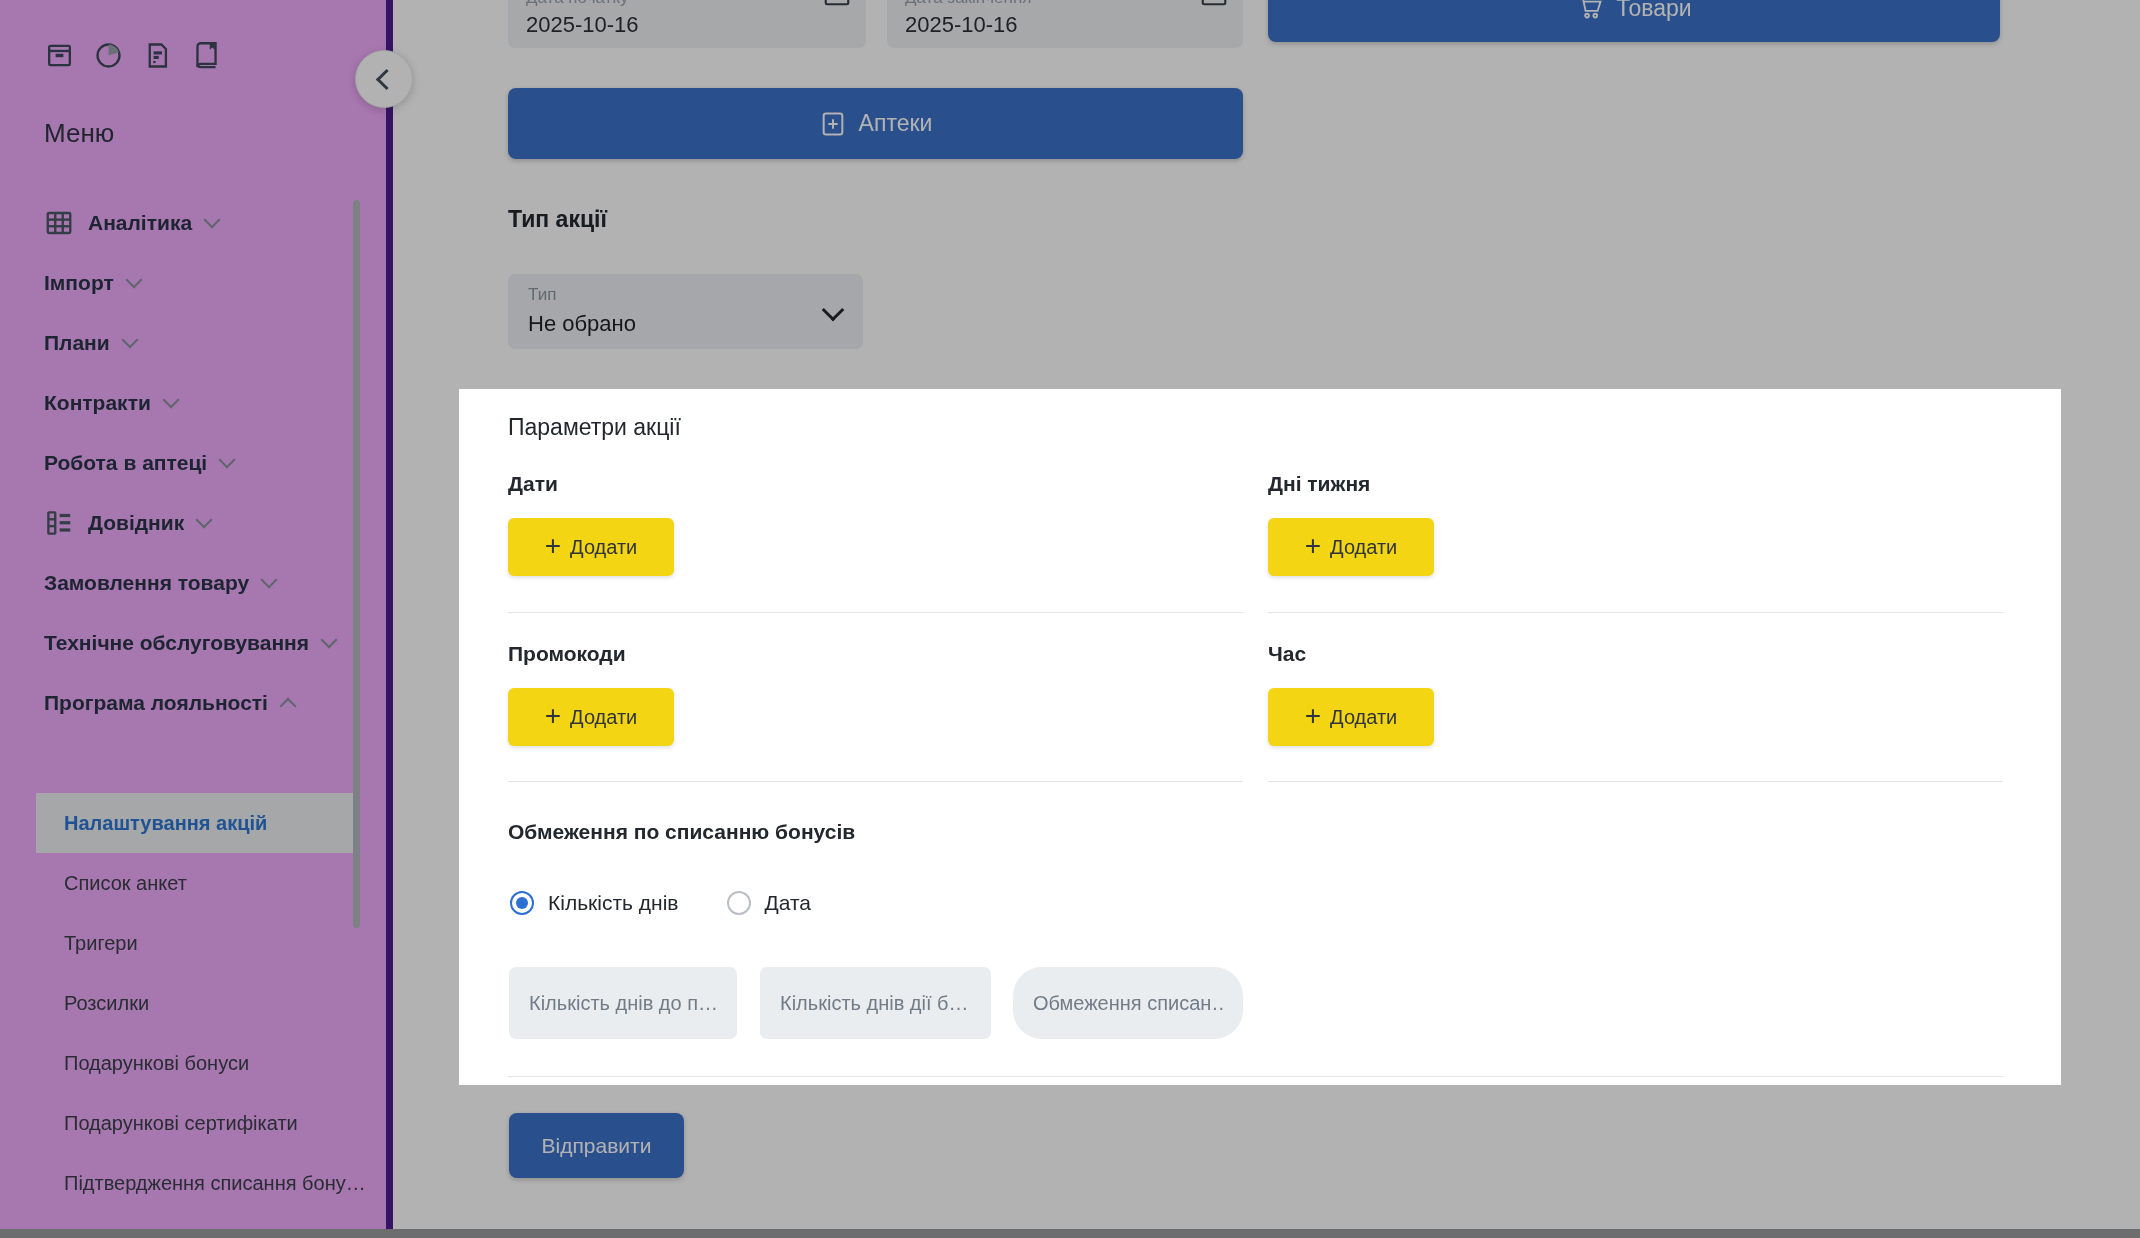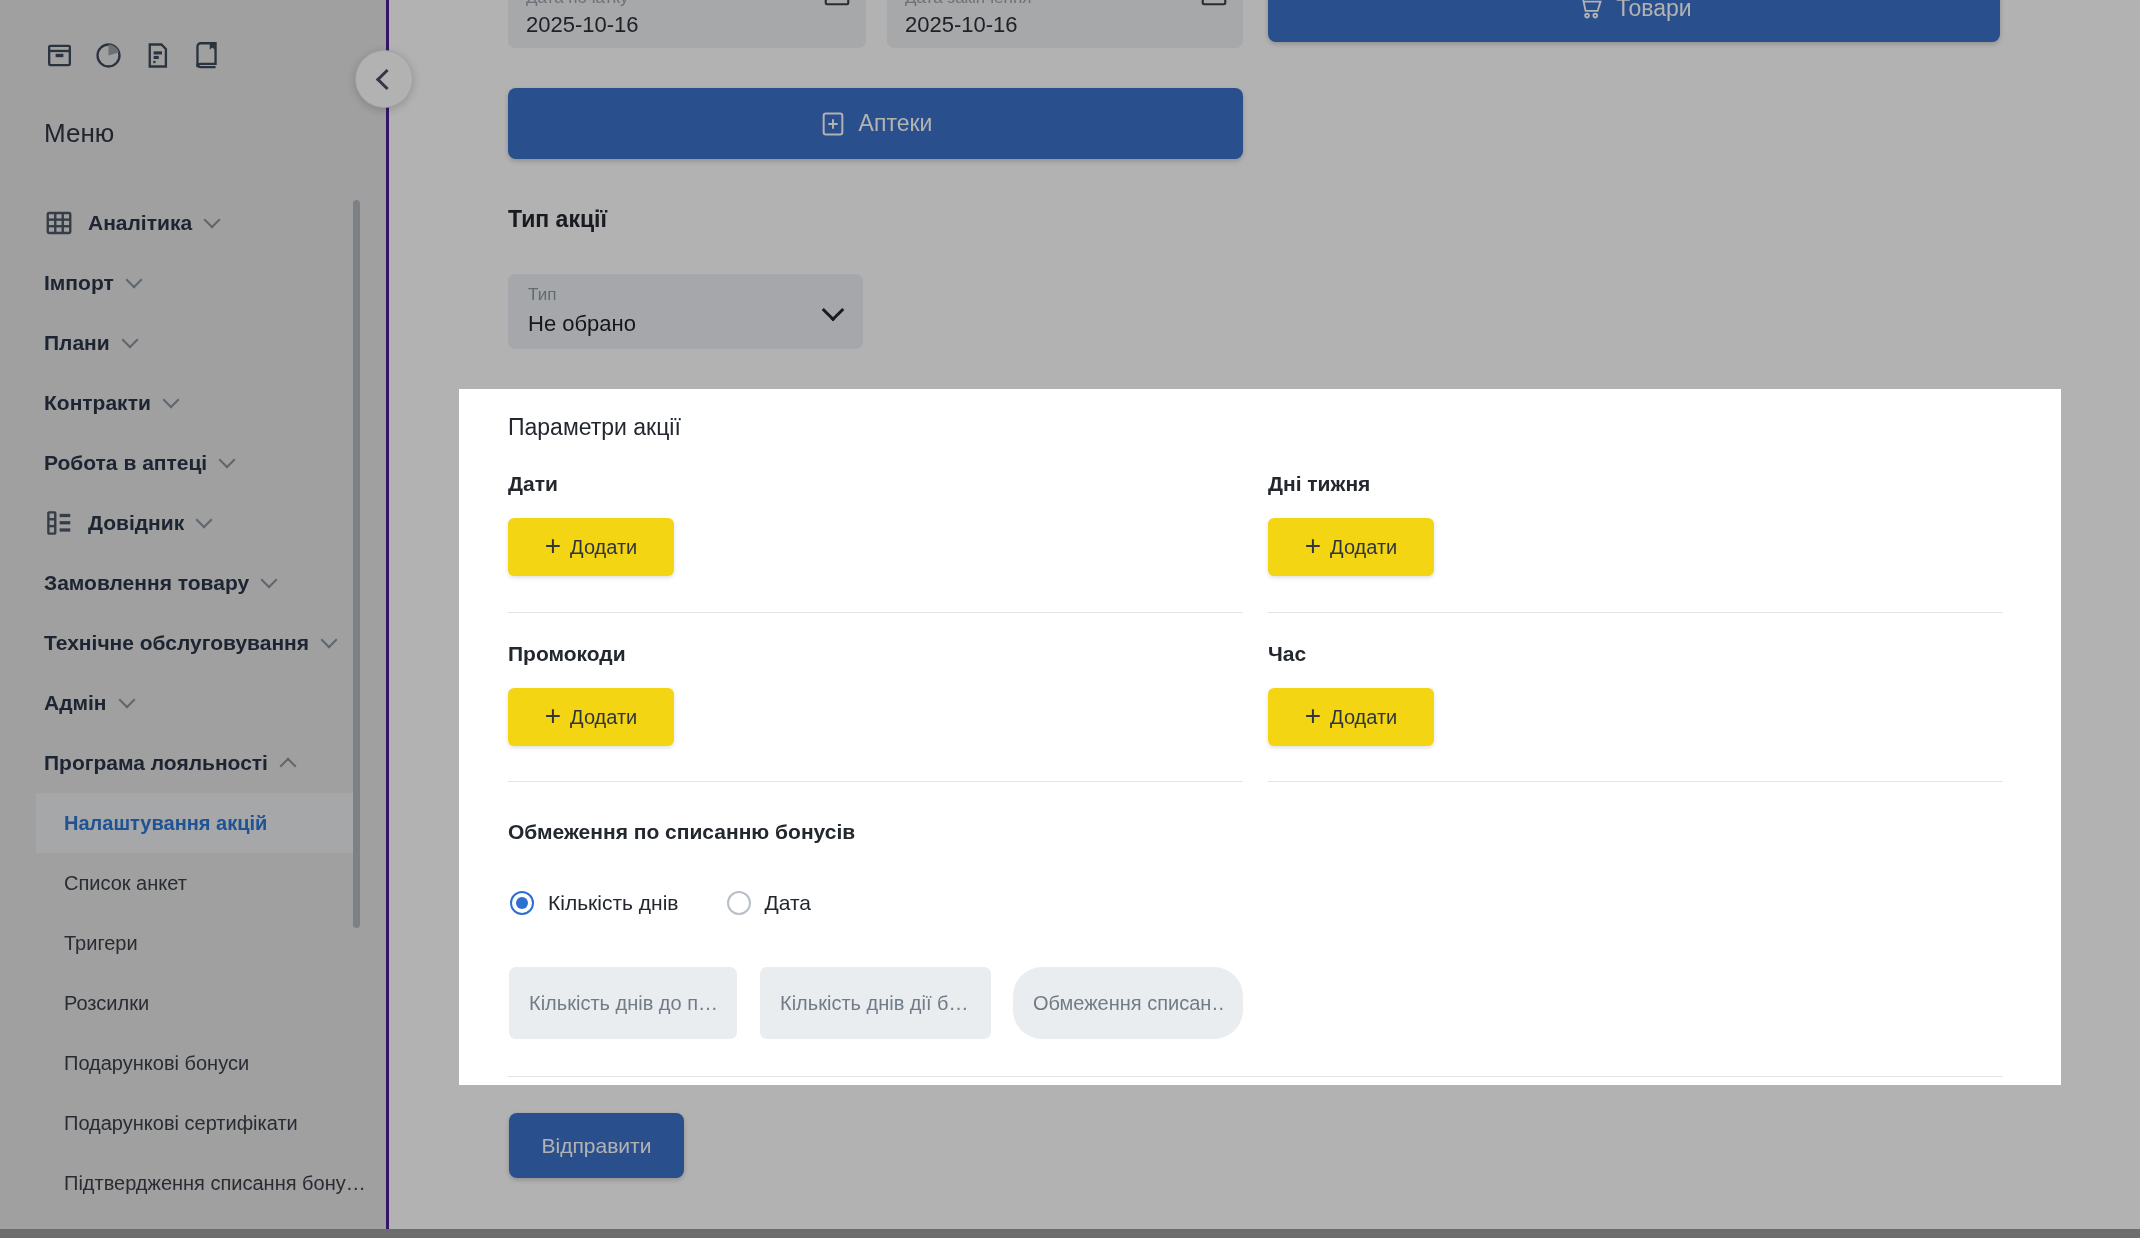--- a/index.html
+++ b/index.html
@@ -1,21 +1,21 @@
 <!DOCTYPE html>
 <html><head>
 <meta charset="utf-8">
 <style>
   html,body{margin:0;padding:0;background:#8e8f91;}
   #app{position:relative;width:2140px;height:1238px;overflow:hidden;background:#ffffff;
        font-family:"Liberation Sans",sans-serif;color:#23272e;}
   .abs{position:absolute;}
 
   
-  #sidebar{left:0;top:0;width:386px;height:1238px;background:#e5e5e5;border-right:3px solid #4c1d95;}
+  #sidebar{left:0;top:0;width:386px;height:1238px;background:#f0abfc;border-right:7px solid #4c1d95;}
   .side-icons{left:44px;top:40px;display:flex;gap:18px;}
   .side-icons svg{width:31px;height:31px;}
   .menu-title{left:44px;top:118px;font-size:26px;font-weight:400;color:#2e3642;}
   .nav{left:0;top:193px;width:386px;}
   .nav-item{display:flex;align-items:center;height:60px;padding-left:44px;cursor:pointer;}
   .nav-item .nav-ic{width:30px;height:30px;margin-right:14px;display:flex;align-items:center;}
   .nav-item .lbl{font-size:21px;font-weight:700;color:#2b3648;}
   .chev{display:inline-block;width:10px;height:10px;border-right:2.4px solid #8a929c;
         border-bottom:2.4px solid #8a929c;transform:rotate(45deg);margin-left:14px;margin-top:-7px;}
   .chev.up{transform:rotate(-135deg);margin-top:6px;}
@@ -161,24 +161,20 @@
       </div>
       <div class="nav-item">
         <span class="lbl">Замовлення товару</span>
           <span class="chev"></span>
       </div>
       <div class="nav-item">
         <span class="lbl">Технічне обслуговування</span>
           <span class="chev"></span>
       </div>
       <div class="nav-item">
-        <span class="lbl">Адмін</span>
-          <span class="chev"></span>
-      </div>
-      <div class="nav-item">
         <span class="lbl">Програма лояльності</span>
           <span class="chev up"></span>
       </div>
     </div>
 
     <div class="subnav abs">
       <div class="sub-item active">
           <span>Налаштування акцій</span>
         </div>
       <div class="sub-item">

